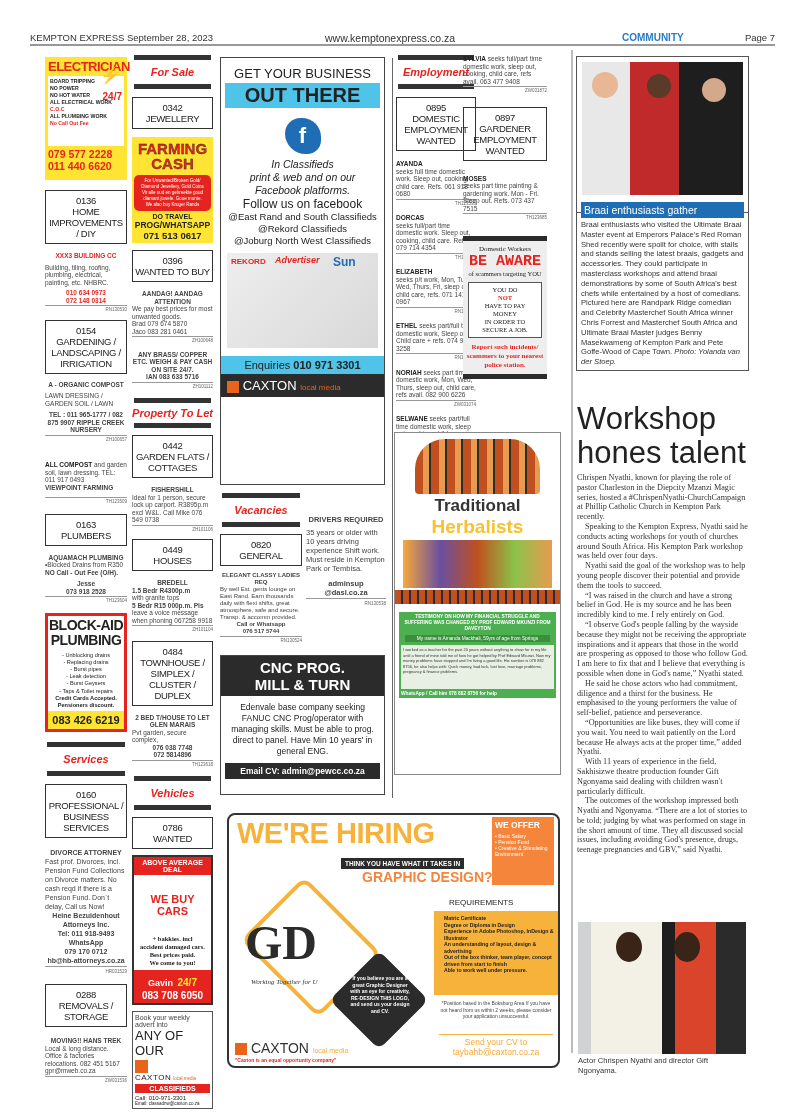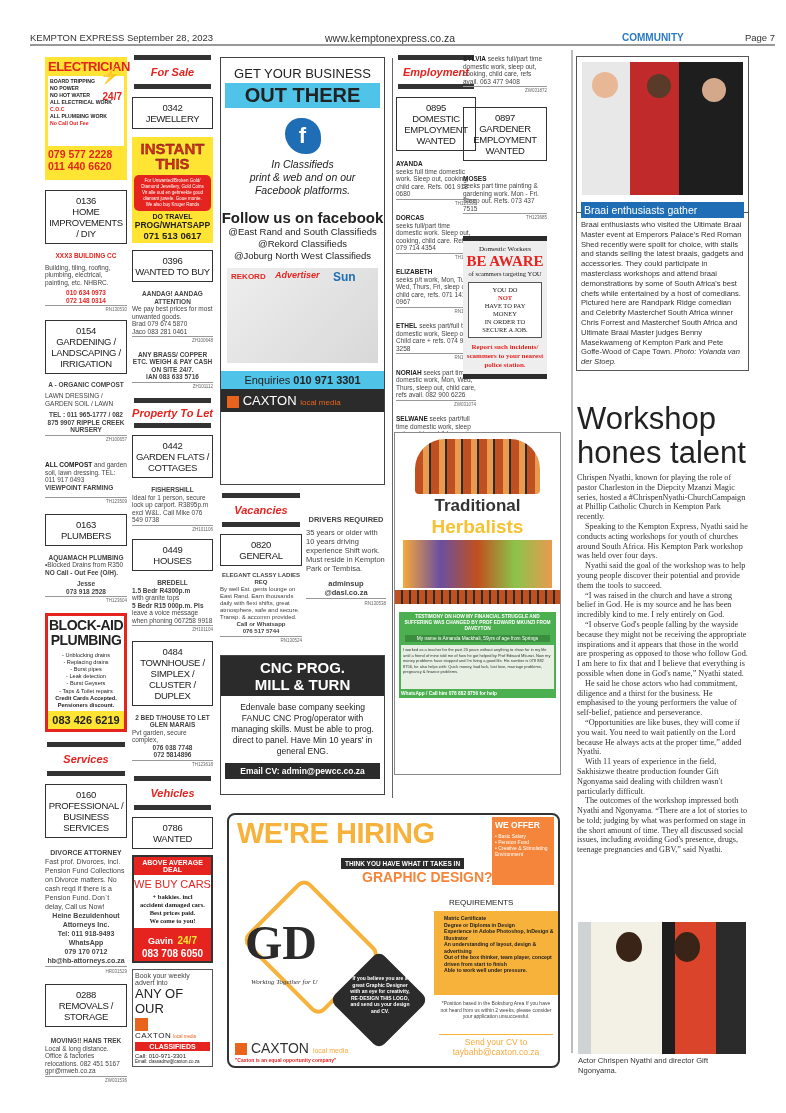--- a/index.html
+++ b/index.html
@@ -140,21 +140,21 @@
   <div class="sect">
     <div class="bar"></div>
       <div class="t">For Sale</div>
       <div class="bar"></div>
   </div>
   <div class="cat" style="margin-top:8px">
     <div>0342</div>
     <div>JEWELLERY</div>
   </div>
   <div class="yel" style="margin-top:8px;text-align:center;padding:2px">
-    <div style="color:#e52420;font-weight:bold;font-size:15px;line-height:15px;-webkit-text-stroke:0.3px #222;padding:2px 0">INSTANT THIS</div>
+    <div style="color:#e52420;font-weight:bold;font-size:15px;line-height:15px;-webkit-text-stroke:0.3px #222;padding:2px 0">FARMING CASH</div>
     <div style="background:#e52420;color:#fff;border-radius:5px;font-size:4.5px;line-height:6px;padding:3px 2px;margin:2px 0">
       <div>For Unwanted/Broken Gold/ Diamond Jewellery, Gold Coins</div>
       <div>Vir alle oud en gebreekte goud diamant juwele. Goue munte.</div>
       <div>We also buy Kruger Rands</div>
     </div>
     <div style="font-weight:bold;font-size:7px">DO TRAVEL</div>
     <div style="font-weight:bold;font-size:8.5px">PROG/WHATSAPP</div>
     <div style="font-weight:bold;font-size:9.5px">071 513 0617</div>
   </div>
   <div class="cat" style="margin-top:7px">
@@ -214,21 +214,21 @@
     <div class="bar"></div>
       <div class="t">Vehicles</div>
       <div class="bar"></div>
   </div>
   <div class="cat" style="margin-top:7px">
     <div>0786</div>
     <div>WANTED</div>
   </div>
   <div style="margin-top:6px;border:2px solid #333;text-align:center;background:#fff">
     <div style="background:#e52420;color:#fff;font-weight:bold;font-size:7px;padding:2px 0">ABOVE AVERAGE DEAL</div>
-    <div style="color:#e52420;font-weight:normal;font-size:11px;padding:3px 0">WE BUY CARS</div>
+    <div style="color:#e52420;font-weight:bold;font-size:11px;padding:18px 0">WE BUY CARS</div>
     <div style="font-size:6.5px;font-weight:bold;line-height:8px;font-family:'Liberation Serif',serif">
       <div>+ bakkies. incl</div>
       <div>accident damaged cars.</div>
       <div>Best prices paid.</div>
       <div>We come to you!</div>
     </div>
     <div style="background:#e52420;color:#fff;font-weight:bold;padding:2px 0;margin-top:3px">
       <span style="font-size:9px">Gavin</span>
       <span style="color:#ffe433;font-size:10px">24/7</span>
       <div style="font-size:10px">083 708 6050</div>
@@ -247,21 +247,21 @@
 
 <div class="abs" style="left:220px;top:57px;width:165px;height:428px;border:1px solid #444;text-align:center;background:#fff">
   <div style="font-size:13px;margin-top:8px;color:#222">GET YOUR BUSINESS</div>
   <div style="background:#4fc3e8;color:#222;font-weight:bold;font-size:20px;margin:2px 4px;padding:1px 0">OUT THERE</div>
   <div style="margin:10px auto 4px;width:36px;height:36px;background:#1f6db5;border-radius:45% 55% 40% 60%;color:#fff;font-weight:bold;font-size:22px;line-height:36px">f</div>
   <div style="font-style:italic;font-size:10.5px;line-height:13px;color:#222">
     <div>In Classifieds</div>
     <div>print &amp; web and on our</div>
     <div>Facebook platforms.</div>
   </div>
-  <div style="font-weight:bold;font-size:15px;margin-top:12px">Follow us on facebook</div>
+  <div style="font-weight:normal;font-size:12px;margin-top:0">Follow us on facebook</div>
   <div style="font-size:9.5px;line-height:12px">
     <div>@East Rand and South Classifieds</div>
     <div>@Rekord Classifieds</div>
     <div>@Joburg North West Classifieds</div>
   </div>
   <div style="position:relative;height:95px;margin:6px 6px 0;background:linear-gradient(135deg,#eee,#d8d8d8)">
     <span style="position:absolute;left:4px;top:4px;color:#e52420;font-weight:bold;font-size:8px">REKORD</span>
     <span style="position:absolute;left:48px;top:2px;color:#e52420;font-weight:bold;font-style:italic;font-size:9px">Advertiser</span>
     <span style="position:absolute;left:106px;top:2px;color:#1f6db5;font-weight:bold;font-size:12px">Sun</span>
   </div>
@@ -347,21 +347,21 @@
   </div>
   <div class="cat" style="margin-top:12px">
     <div>0897</div>
     <div>GARDENER EMPLOYMENT WANTED</div>
   </div>
   <div class="ad" style="margin-top:14px">
     <b>MOSES</b><div>seeks part time painting &amp; gardening work. Mon - Fri. Sleep out. Refs. 073 437 7515</div><div class="ref">TH123685</div>
   </div>
   <div style="margin-top:14px;background:#eee;border-top:5px solid #2b2b2b;border-bottom:5px solid #2b2b2b;text-align:center;font-family:'Liberation Serif',serif;padding:4px 2px">
     <div style="font-size:7px">Domestic Workers</div>
-    <div style="color:#e52420;font-weight:bold;font-size:15px;font-family:Liberation Serif, serif">BE AWARE</div>
+    <div style="color:#e52420;font-weight:bold;font-size:15px;font-family:Liberation Mono, monospace">BE AWARE</div>
     <div style="font-size:6.5px">of scammers targeting YOU</div>
     <div style="border:1px solid #555;background:#fff;margin:5px 3px;padding:3px 0;font-size:6.5px;line-height:8px">
       <div>YOU DO</div>
       <div style="color:#e52420;font-weight:bold">NOT</div>
       <div>HAVE TO PAY</div>
       <div>MONEY</div>
       <div>IN ORDER TO</div>
       <div>SECURE A JOB.</div>
     </div>
     <div style="color:#e52420;font-weight:bold;font-size:7px;line-height:9px">Report such incidents/ scammers to your nearest police station.</div>

